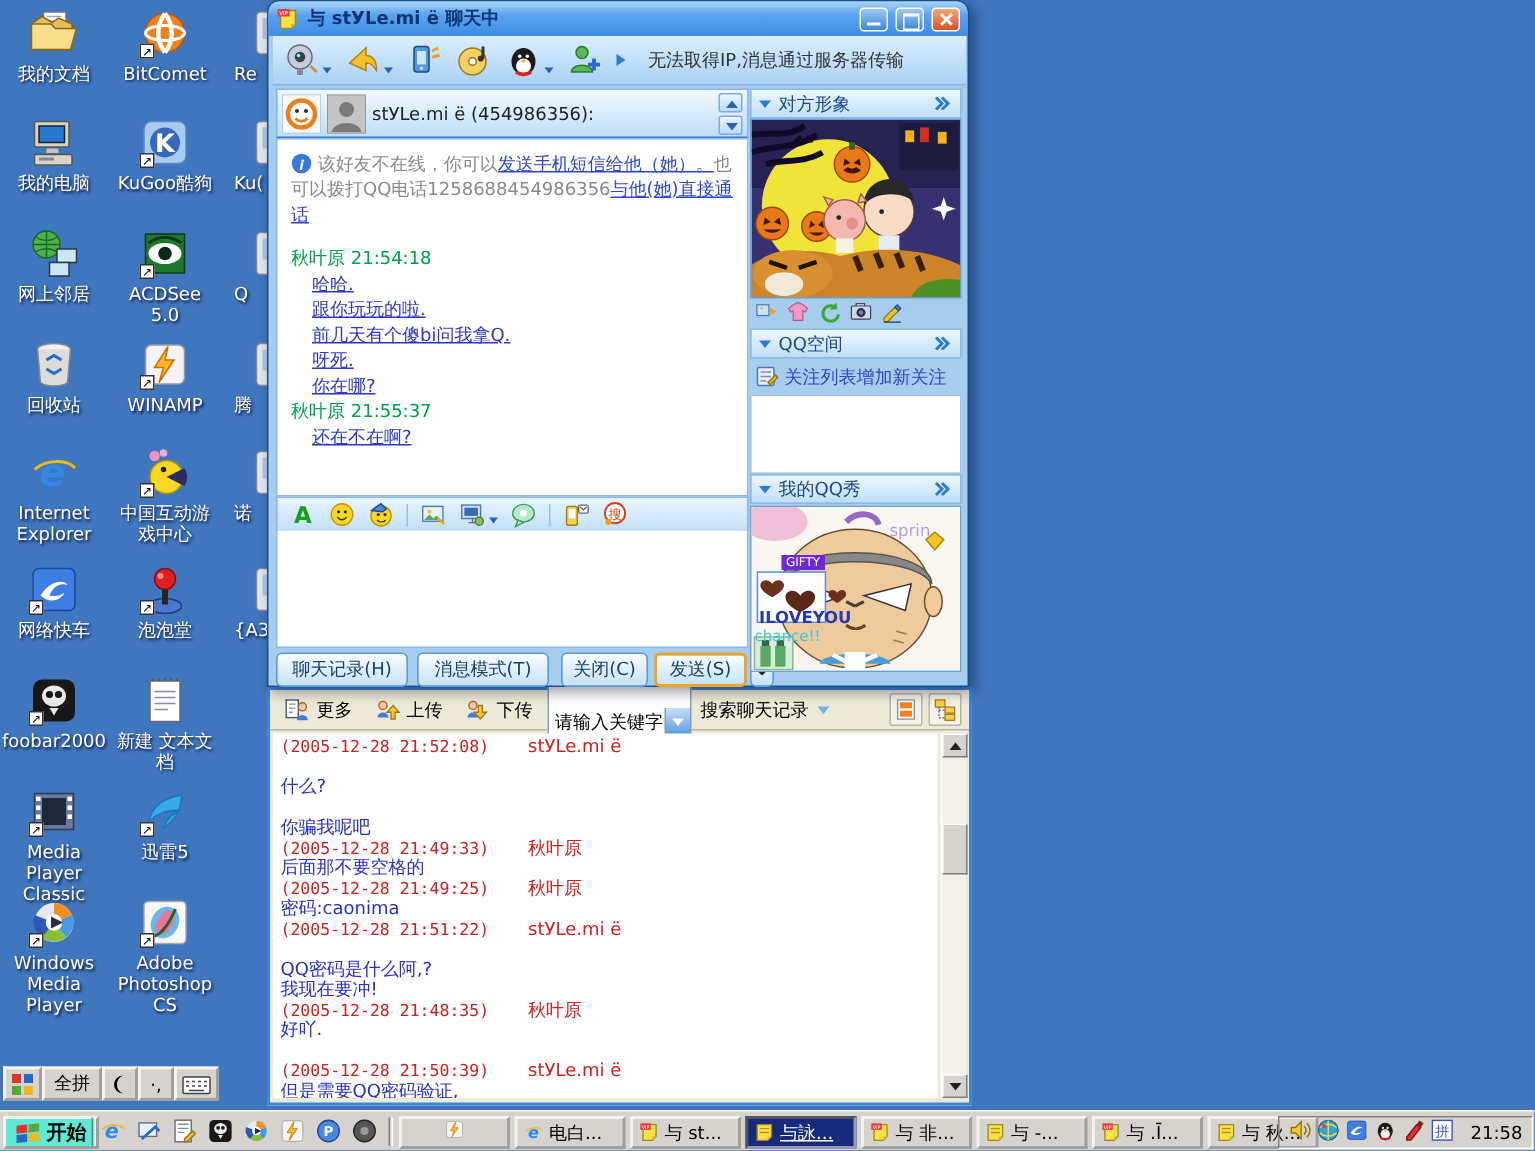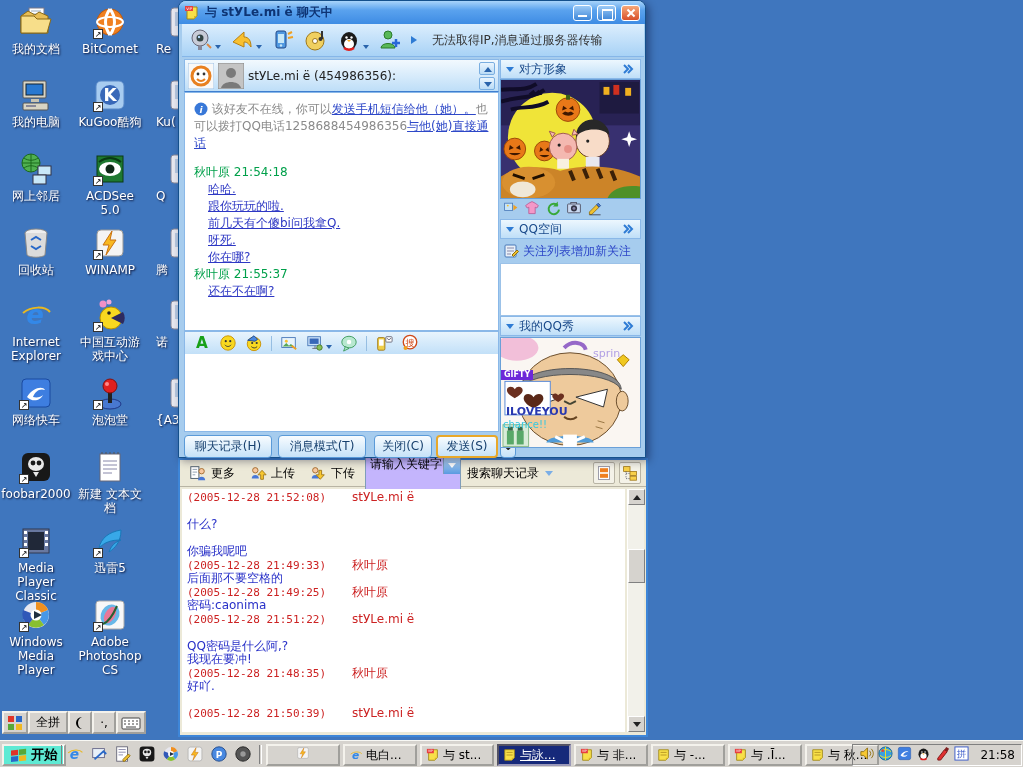--- a/index.html
+++ b/index.html
@@ -59,28 +59,28 @@
 .side-h .chev{margin-left:auto}
 .side-img{position:absolute;left:321px;width:141px;border:1px solid #6AA0D8;overflow:hidden;cursor:pointer}
 #show-img{top:78px;height:120px}
 #qqshow-img{top:336px;height:111px;background:#FAF6F2}
 .side-irow{position:absolute;left:321px;top:198px;width:141px;height:20px;display:flex;align-items:center;gap:5px;padding:0 3px}
 .sbtn{cursor:pointer}
 .qzone-link{position:absolute;left:321px;top:240px;width:141px;height:20px;display:flex;align-items:center;gap:4px;padding:0 3px;color:#2E48C8;cursor:pointer}
 .white-box{position:absolute;left:321px;top:262px;width:141px;height:53px;background:#fff;border:1px solid #9CC2E8}
 .ovl{position:absolute;line-height:1;white-space:nowrap}
 #t-sprin{left:92px;top:10px;color:#B2A0E4;font-size:11px}
-#t-gifty{left:0;top:32px;background:#6d28d9;color:#fff;font-size:8px;padding:1px 3px;font-weight:bold}
+#t-gifty{left:20px;top:32px;background:#6d28d9;color:#fff;font-size:8px;padding:1px 3px;font-weight:normal}
 #t-iloveyou{left:5px;top:68px;color:#2838B0;font-size:11px;font-weight:bold}
 #t-chance{left:2px;top:82px;color:#38C8E0;font-size:10px}
 
 #histwin{position:absolute;left:178px;top:458px;width:470px;height:279px;background:#ECE9D8;border:2px solid #3E86D8;z-index:4}
 .hist-toolbar{position:absolute;left:0;top:0;width:466px;height:27px;display:flex;align-items:center;gap:6px;padding:0 5px;border-bottom:1px solid #B8B4A4}
 .hbtn{display:flex;align-items:center;gap:4px;color:#000;cursor:pointer;padding:2px 4px}
-.combo{width:96px;height:36px;background:#c4b5fd;border:1px solid #7F9DB9;display:flex;align-items:flex-start}
+.combo{width:96px;height:36px;background:#ffffff;border:1px solid #7F9DB9;display:flex;align-items:flex-end}
 .combo-text{flex:1;padding-left:4px;color:#000;white-space:nowrap;overflow:hidden}
 .combo-btn{width:17px;height:18px;background:linear-gradient(#C6E0F8,#5A9AE0);border-left:1px solid #7F9DB9;position:relative;cursor:pointer}
 .combo-btn::after{content:"";position:absolute;left:4px;top:7px;border-top:5px solid #fff;border-left:4px solid transparent;border-right:4px solid transparent}
 .search-lbl{display:flex;align-items:center;gap:6px;color:#000;cursor:pointer}
 .lite-tri{width:0;height:0;border-top:5px solid #7AAEE6;border-left:4px solid transparent;border-right:4px solid transparent}
 .hist-right{margin-left:auto;display:flex;gap:4px}
 .hibtn{width:22px;height:22px;border:1px solid #B8B4A4;border-radius:2px;background:#F4F2E8;display:flex;align-items:center;justify-content:center;cursor:pointer}
 .hist-body{position:absolute;left:2px;top:29px;width:443px;bottom:3px;background:#fff;overflow:hidden;padding:2px 5px;line-height:13.5px}
 .hline{min-height:13.5px;white-space:nowrap}
 .htime{color:#CC2222;font-family:"DejaVu Sans Mono","Liberation Mono",monospace;font-size:11px}
@@ -804,20 +804,21 @@
         <div class="hline"><span class="htime">(2005-12-28 21:49:25)</span><span class="hname">秋叶原</span></div>
         <div class="hline"><span class="hmsg">密码:caonima</span></div>
         <div class="hline"><span class="htime">(2005-12-28 21:51:22)</span><span class="hname">stУLe.mi ё</span></div>
         <div class="hline">&nbsp;</div>
         <div class="hline"><span class="hmsg">QQ密码是什么阿,?</span></div>
         <div class="hline"><span class="hmsg">我现在要冲!</span></div>
         <div class="hline"><span class="htime">(2005-12-28 21:48:35)</span><span class="hname">秋叶原</span></div>
         <div class="hline"><span class="hmsg">好吖.</span></div>
         <div class="hline">&nbsp;</div>
         <div class="hline"><span class="htime">(2005-12-28 21:50:39)</span><span class="hname">stУLe.mi ё</span></div>
+        <div class="hline"><span class="hmsg">但是需要QQ密码验证,</span></div>
       </div>
     <div class="hist-scroll">
       <span class="sbv sb-up"></span>
       <span class="sbv sb-th"></span>
       <span class="sbv sb-dn"></span>
     </div>
   </div>
 
   <div id="imebar">
     <span class="imebtn" style="width:26px">

